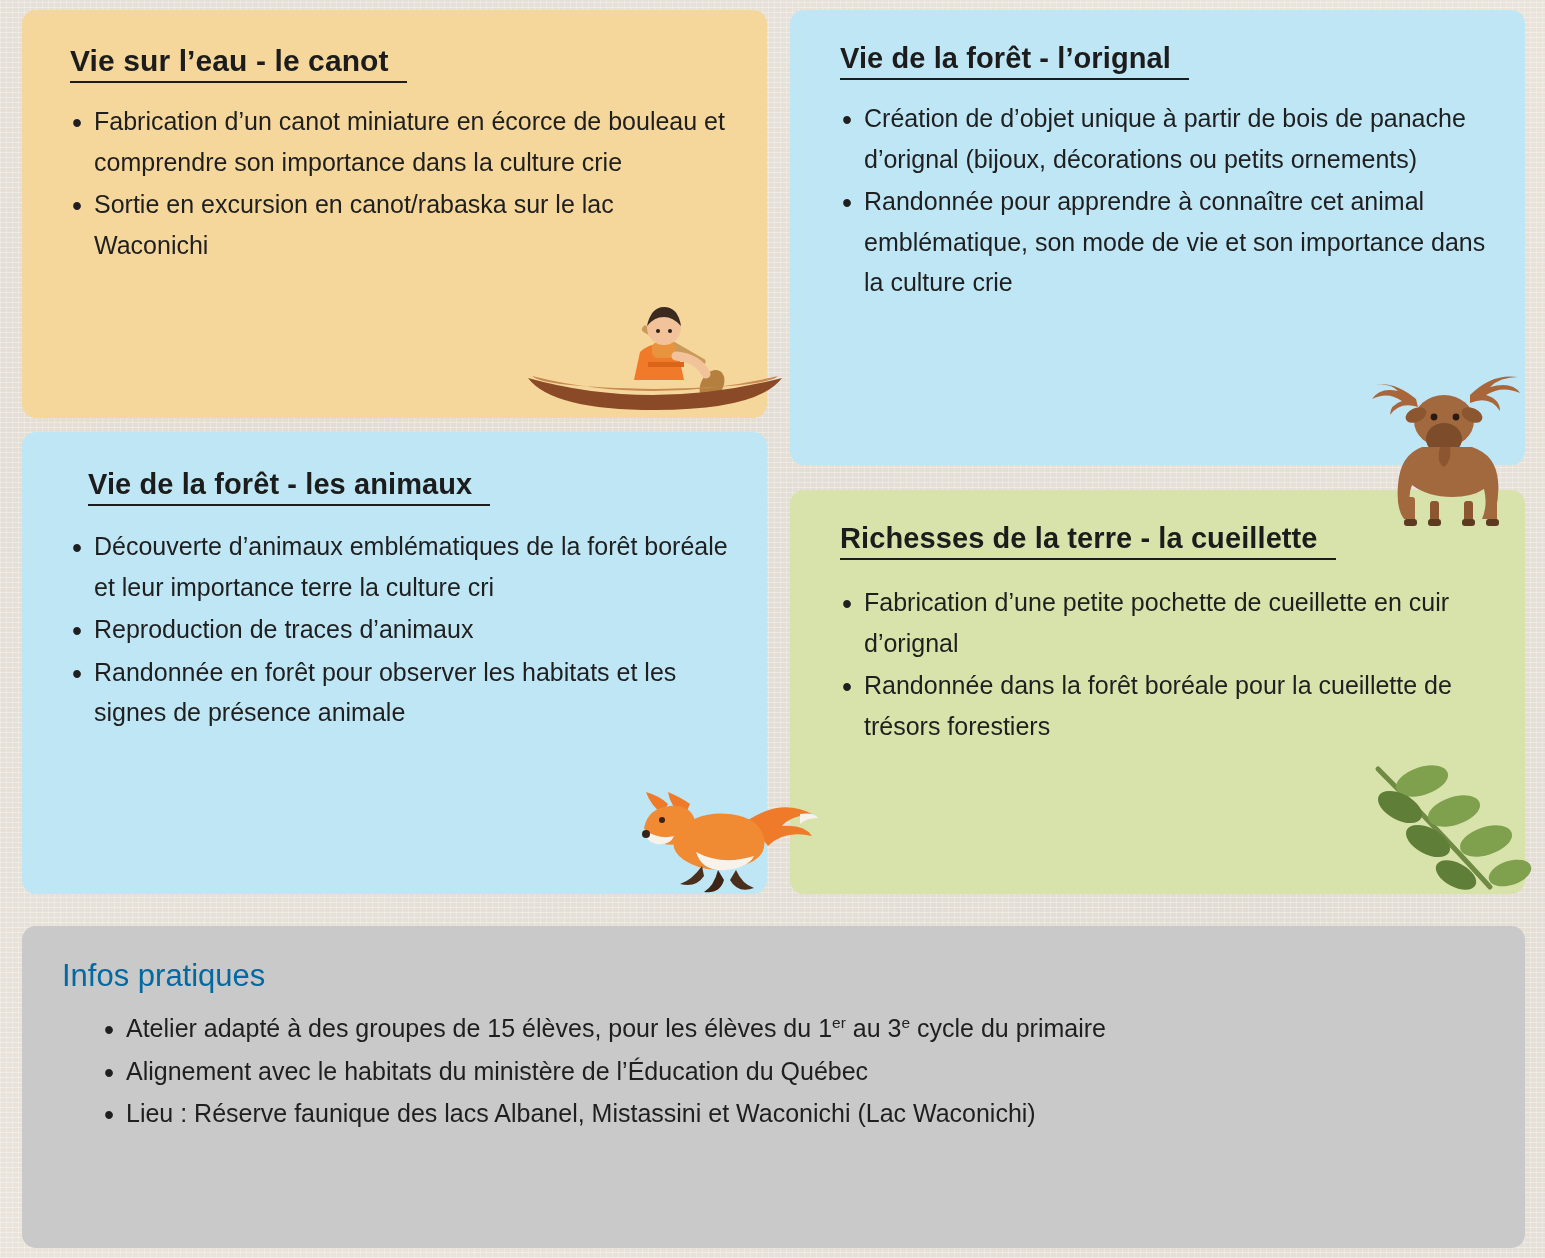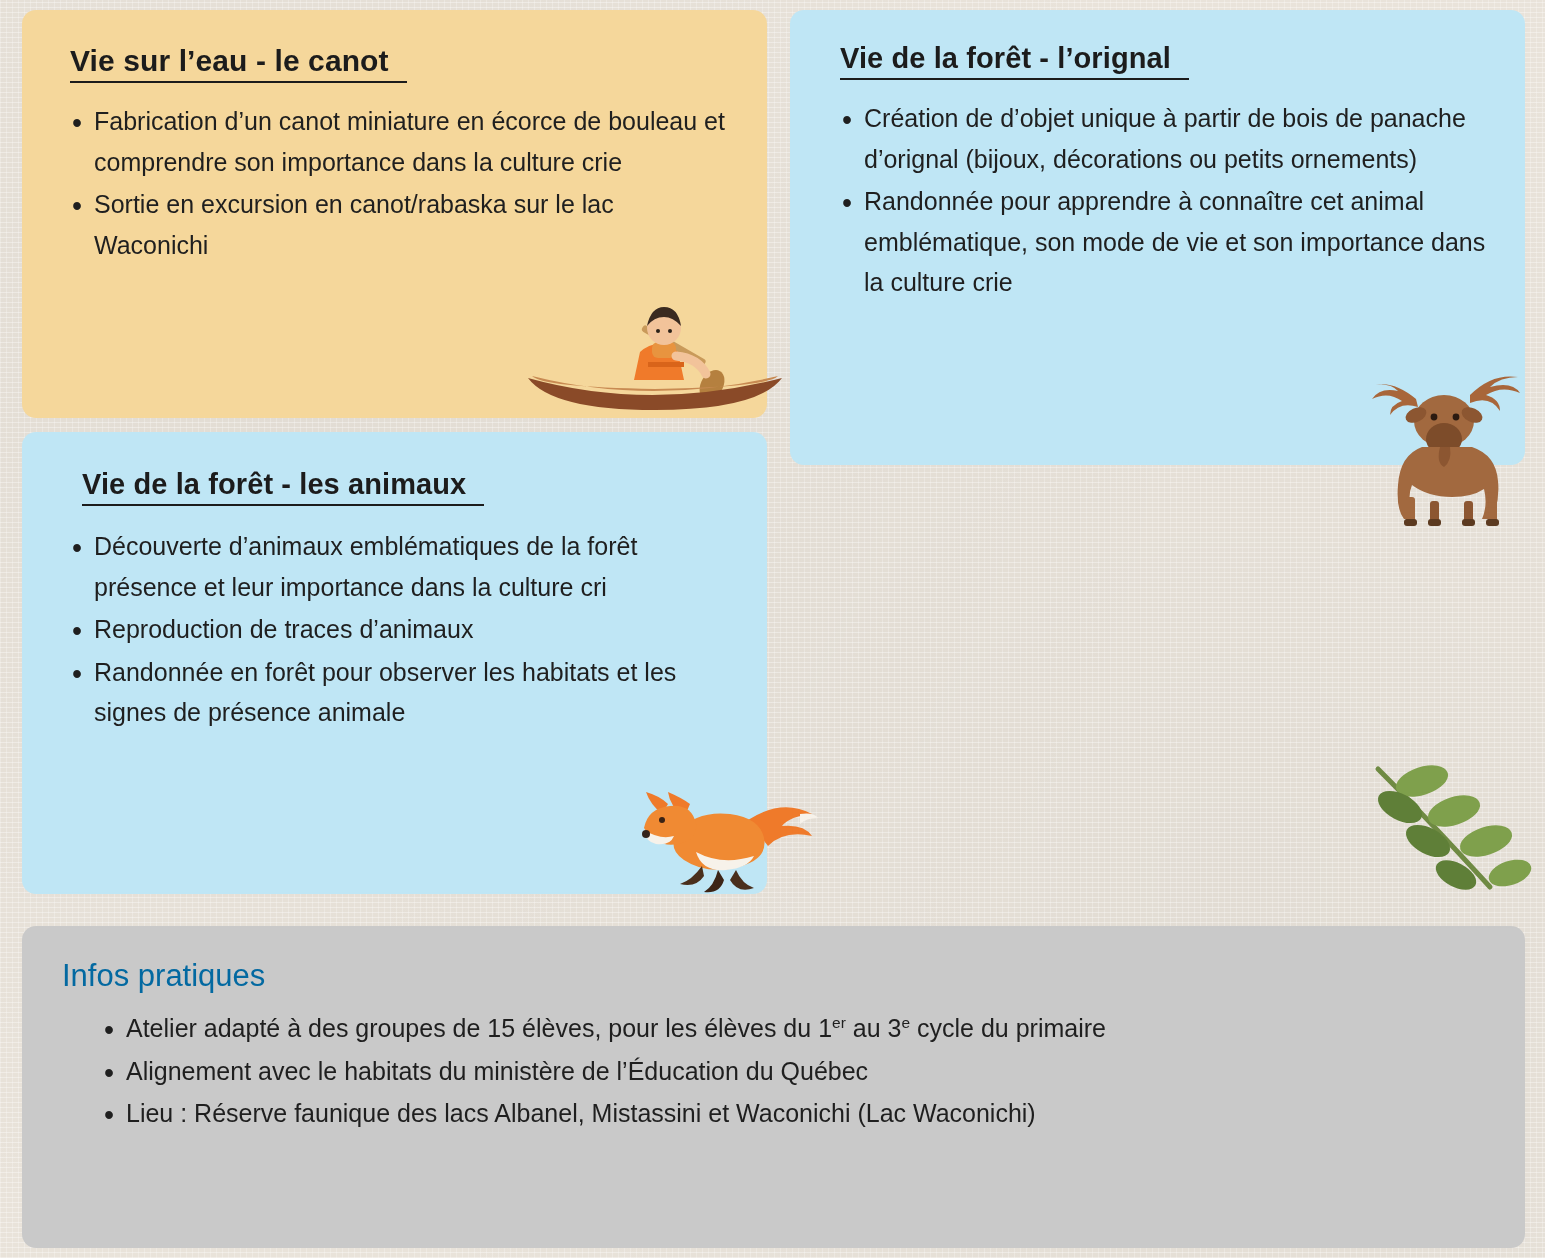--- a/index.html
+++ b/index.html
@@ -82,21 +82,21 @@
   }
   #card-orignal .card-title { font-size: 29px; margin-left: 2px; }
   #card-orignal ul.bullets { font-size: 25px; line-height: 1.62; margin-top: 18px; }
 
   
   #card-animaux {
     left: 22px; top: 432px; width: 745px; height: 462px;
     background: #bfe6f5;
     padding: 36px 30px 10px 46px;
   }
-  #card-animaux .card-title { font-size: 29px; margin-left: 14px; text-align: right; }
+  #card-animaux .card-title { font-size: 29px; margin-left: 20px; text-align: right; }
   #card-animaux ul.bullets { font-size: 25px; line-height: 1.62; margin-top: 20px; }
 
   
   #card-cueillette {
     left: 790px; top: 490px; width: 735px; height: 404px;
     background: #d8e3ab;
     padding: 32px 30px 10px 48px;
   }
   #card-cueillette .card-title { font-size: 29px; margin-left: 2px; }
   #card-cueillette ul.bullets { font-size: 25px; line-height: 1.62; margin-top: 22px; }
@@ -146,26 +146,33 @@
     <div class="card-title">Vie sur l’eau - le canot</div>
     <ul class="bullets">
       <li>Fabrication d’un canot miniature en écorce de bouleau et comprendre son importance dans la culture crie</li>
       <li>Sortie en excursion en canot/rabaska sur le lac Waconichi</li>
     </ul>
   </section>
 
   <section class="card" id="card-animaux">
     <div class="card-title">Vie de la forêt - les animaux</div>
     <ul class="bullets">
-      <li>Découverte d’animaux emblématiques de la forêt présence et leur importance dans la culture cri</li>
+      <li>Découverte d’animaux emblématiques de la forêt boréale et leur importance terre la culture cri</li>
       <li>Reproduction de traces d’animaux</li>
       <li>Randonnée en forêt pour observer les habitats et les signes de présence animale</li>
     </ul>
   </section>
 
+  <section class="card" id="card-cueillette">
+    <div class="card-title">Richesses de la terre - la cueillette</div>
+    <ul class="bullets">
+      <li>Fabrication d’une petite pochette de cueillette en cuir d’orignal</li>
+      <li>Randonnée dans la forêt boréale pour la cueillette de trésors forestiers</li>
+    </ul>
+  </section>
 
   <section class="card" id="card-infos">
     <div id="infos-title">Infos pratiques</div>
     <ul class="bullets" id="infos-list">
       <li><span>Atelier adapté à des groupes de 15 élèves, pour les élèves du 1</span><sup>er</sup><span> au 3</span><sup>e</sup><span> cycle du primaire</span></li>
       <li><span>Alignement avec le habitats du ministère de l’Éducation du Québec</span></li>
       <li><span>Lieu : Réserve faunique des lacs Albanel, Mistassini et Waconichi (Lac Waconichi)</span></li>
     </ul>
   </section>
 

